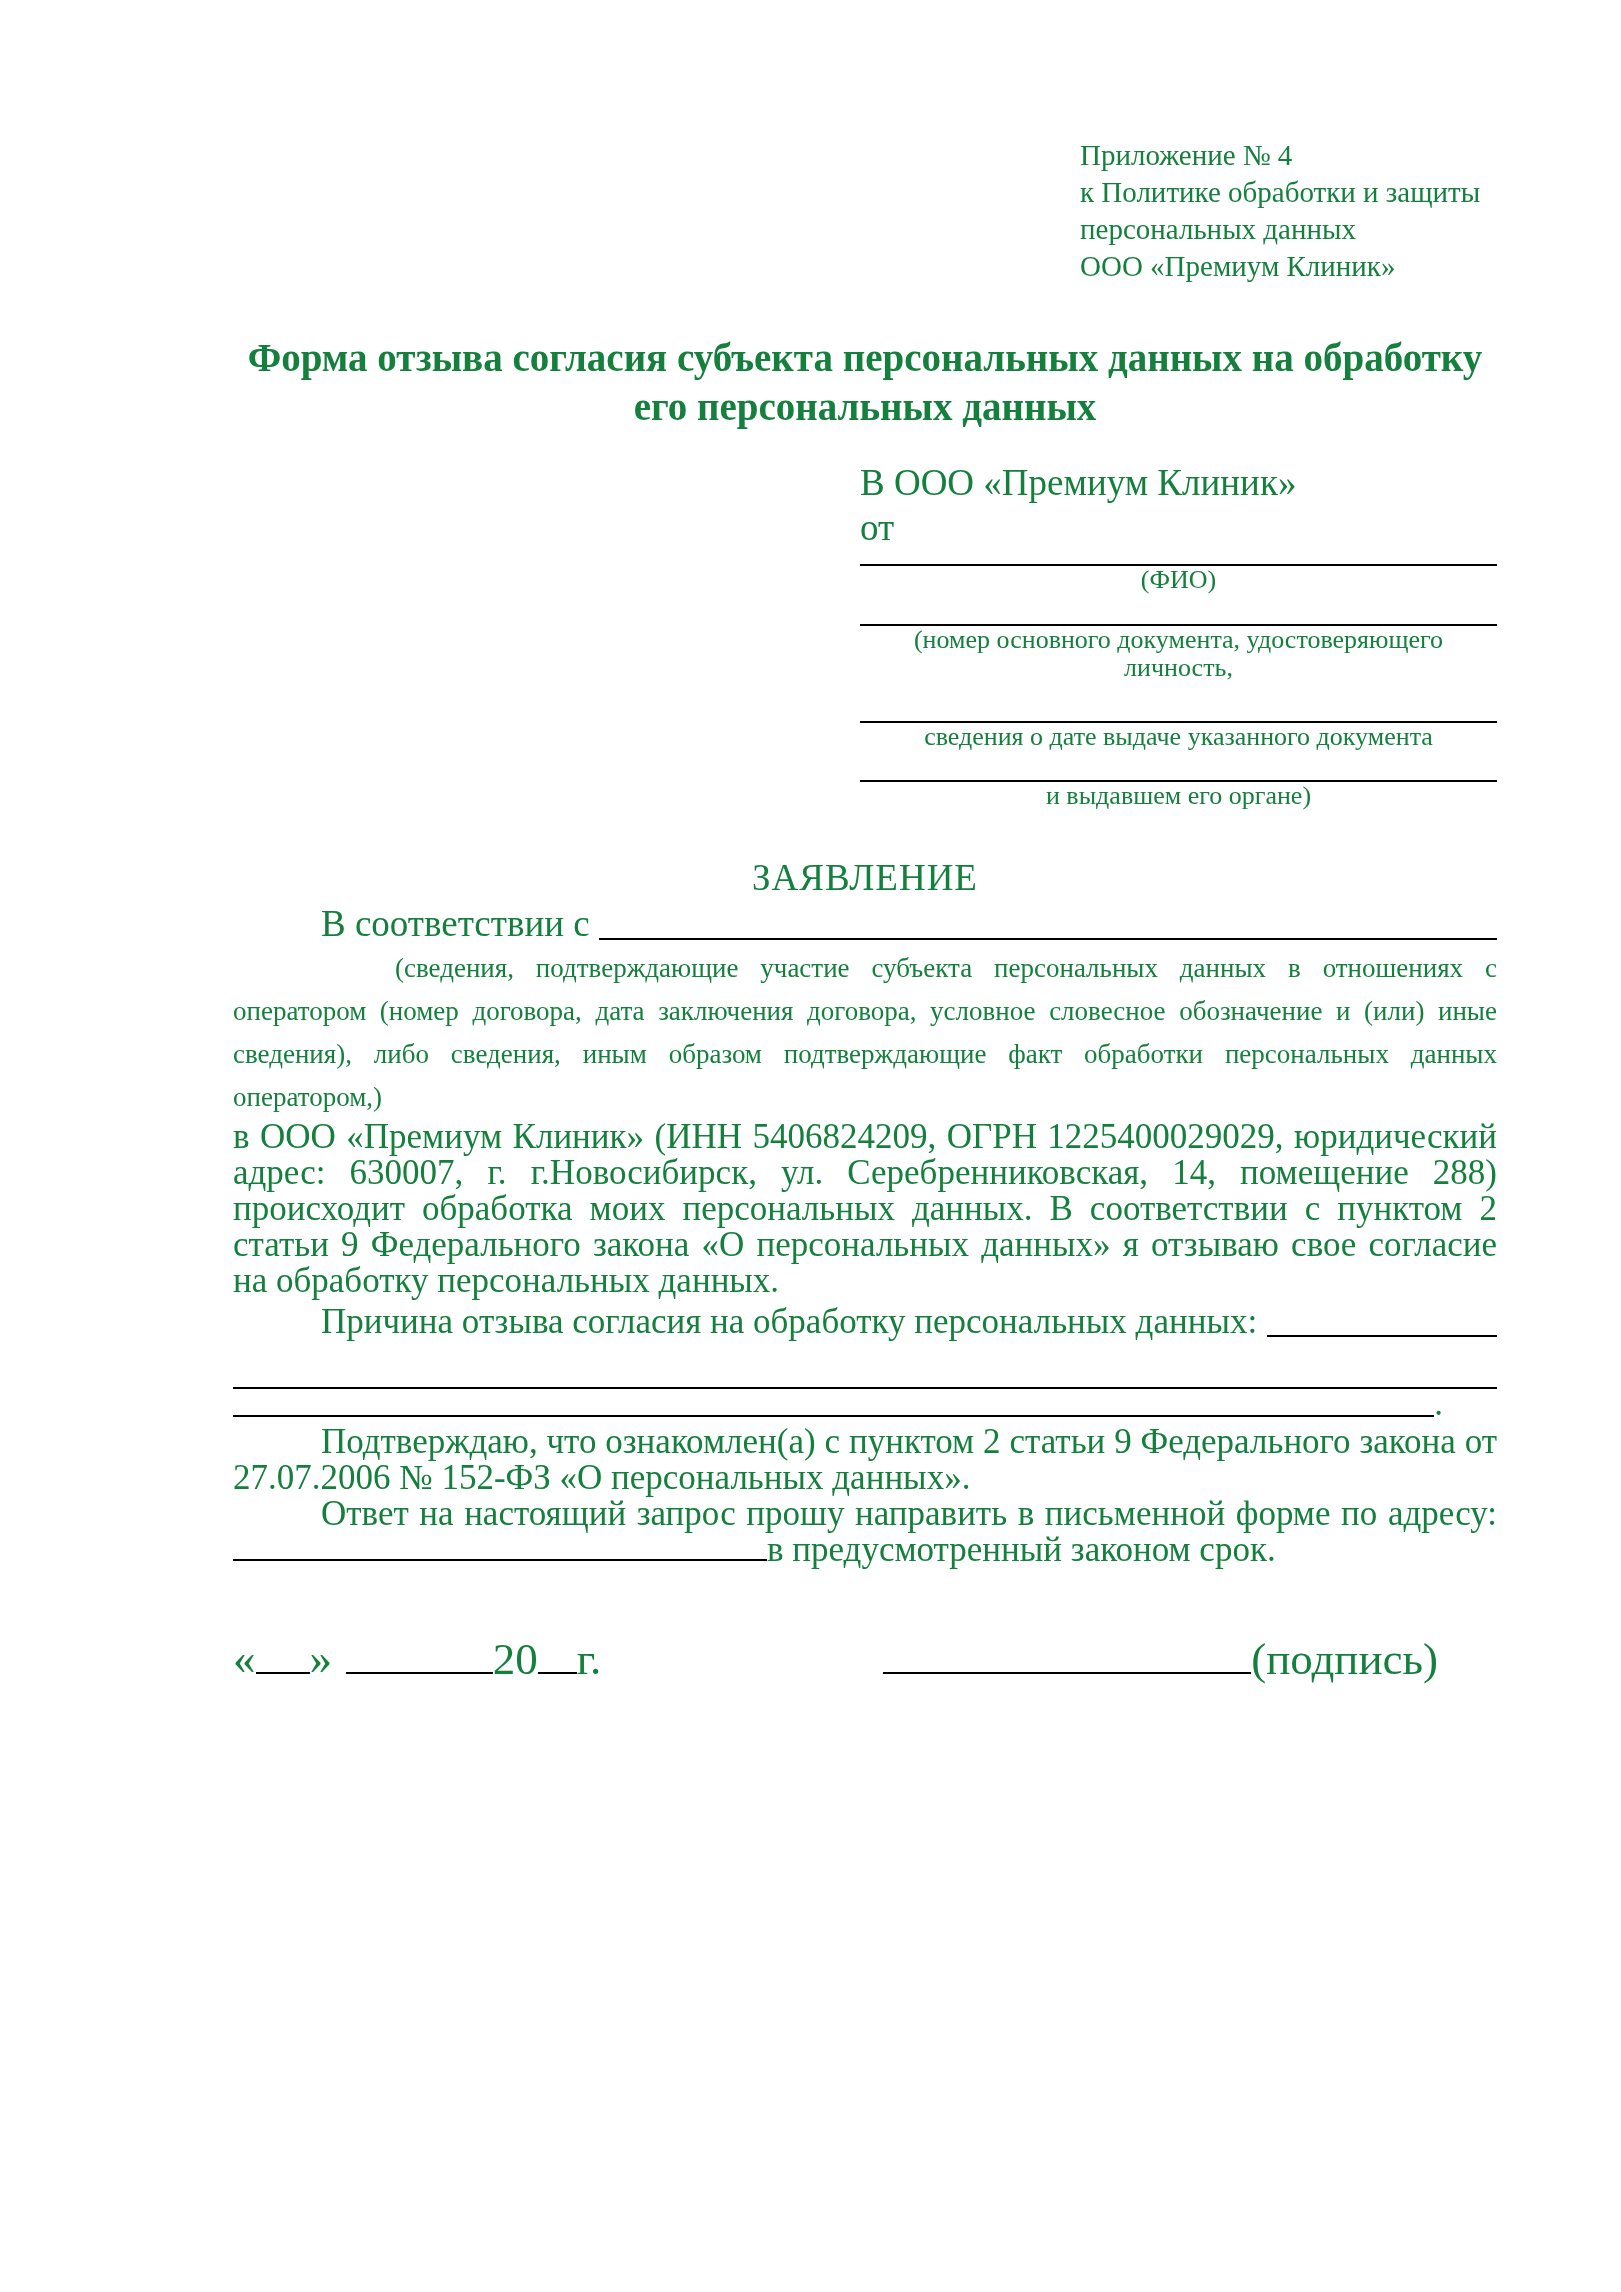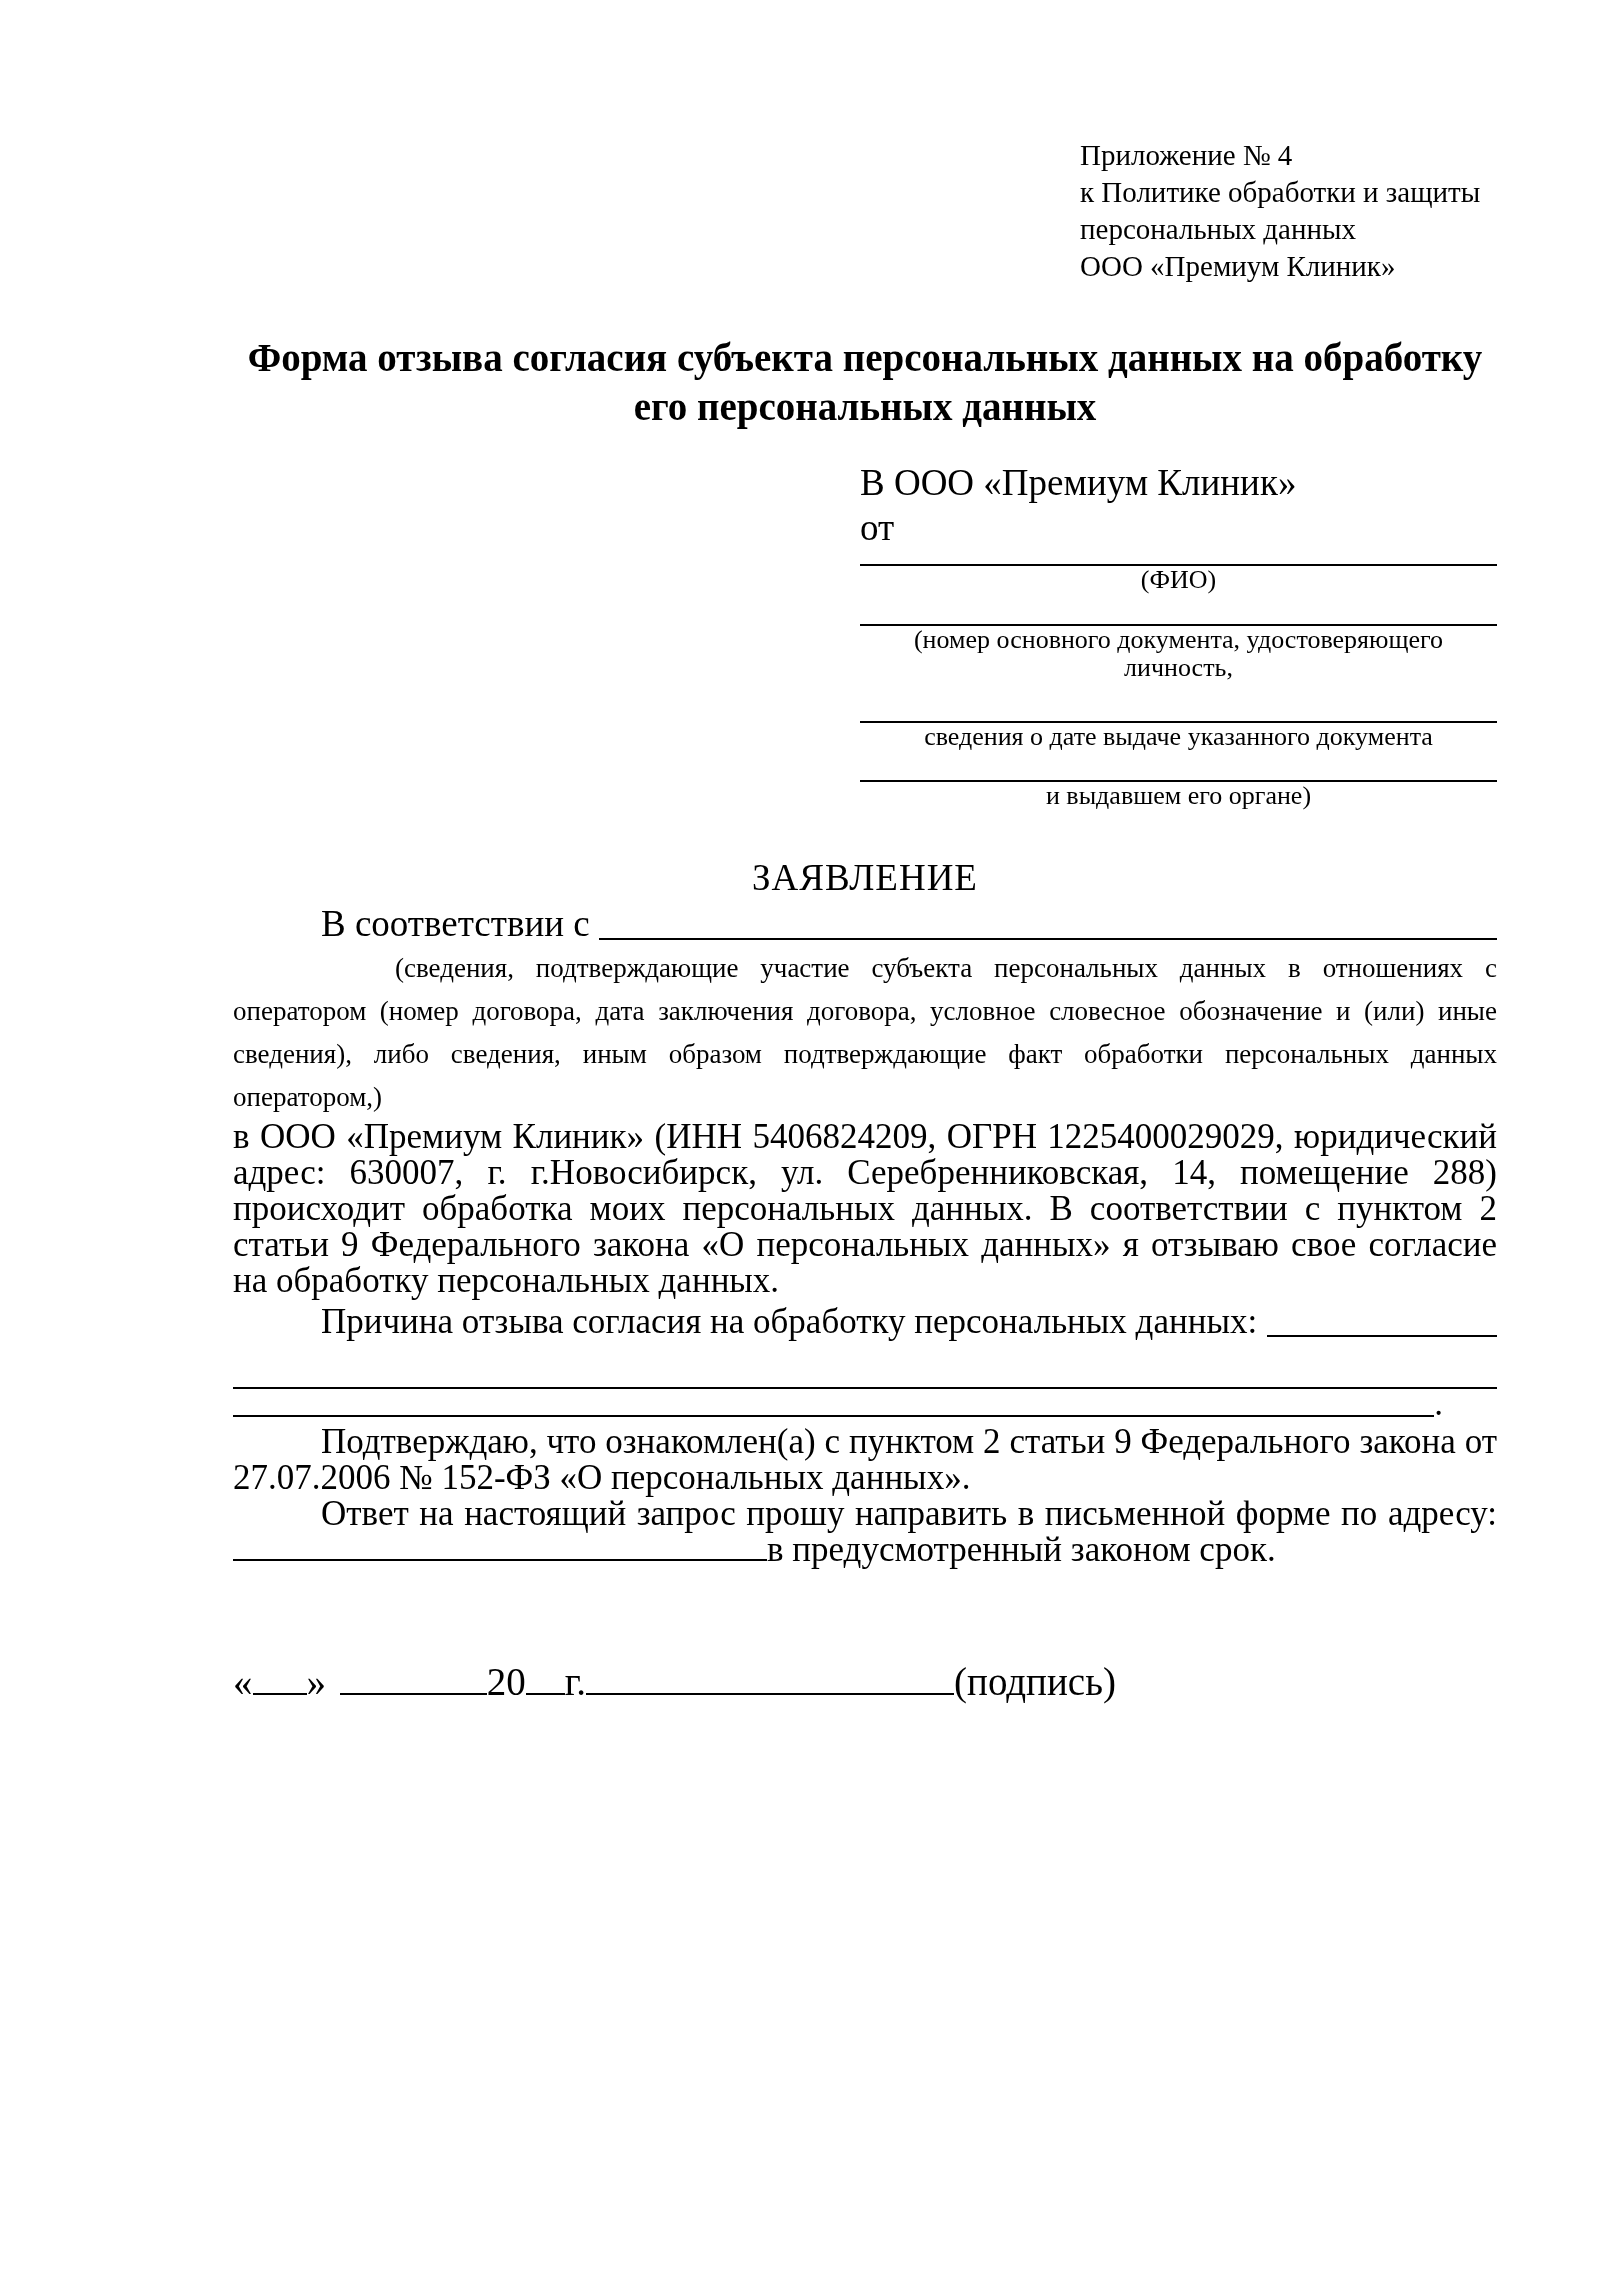--- a/index.html
+++ b/index.html
@@ -3,21 +3,21 @@
 <meta charset="utf-8">
 <style>
   html,body{margin:0;padding:0;background:#e8e8e8;}
   .page{
     position:relative;
     width:1621px;height:2293px;
     background:#ffffff;
     box-sizing:border-box;
     padding:137px 123px 0 233px;
     font-family:"Liberation Serif","DejaVu Serif",serif;
-    color:#000000;
+    color:#15803d;
     overflow:hidden;
   }
   .content{width:1264px;}
 
   
   .appendix{margin-left:847px;font-size:29px;line-height:37px;}
 
   
   .doc-title{
     margin-top:48px;
@@ -41,22 +41,22 @@
   .indent{text-indent:88px;}
 
   .reason-line{display:flex;align-items:flex-end;font-size:35px;line-height:45px;padding-left:88px;}
 
   .blank-full{height:43px;border-bottom:2.9px solid #000;}
   .blank-dot{display:flex;align-items:flex-end;height:35px;font-size:35px;padding-right:54px;}
   .blank-dot .fill-line{margin-left:0;}
 
   .reply-blank{display:inline-block;width:534px;border-bottom:2.9px solid #000;}
 
-  .sig-row{display:flex;align-items:flex-end;
-           margin-top:91px;font-size:39px;line-height:45px;padding-right:59px;}
+  .sig-row{display:flex;justify-content:space-between;align-items:flex-end;
+           margin-top:69px;font-size:45px;line-height:45px;padding-right:59px;}
   .ub{display:inline-block;border-bottom:2.9px solid #000;}
   .w55{width:54px;} .w150{width:147px;} .w40{width:39px;} .w375{width:368px;}
   .sp{display:inline-block;width:13.7px;}
 </style>
 </head>
 <body>
 
 <div class="page">
   <div class="content">
 

